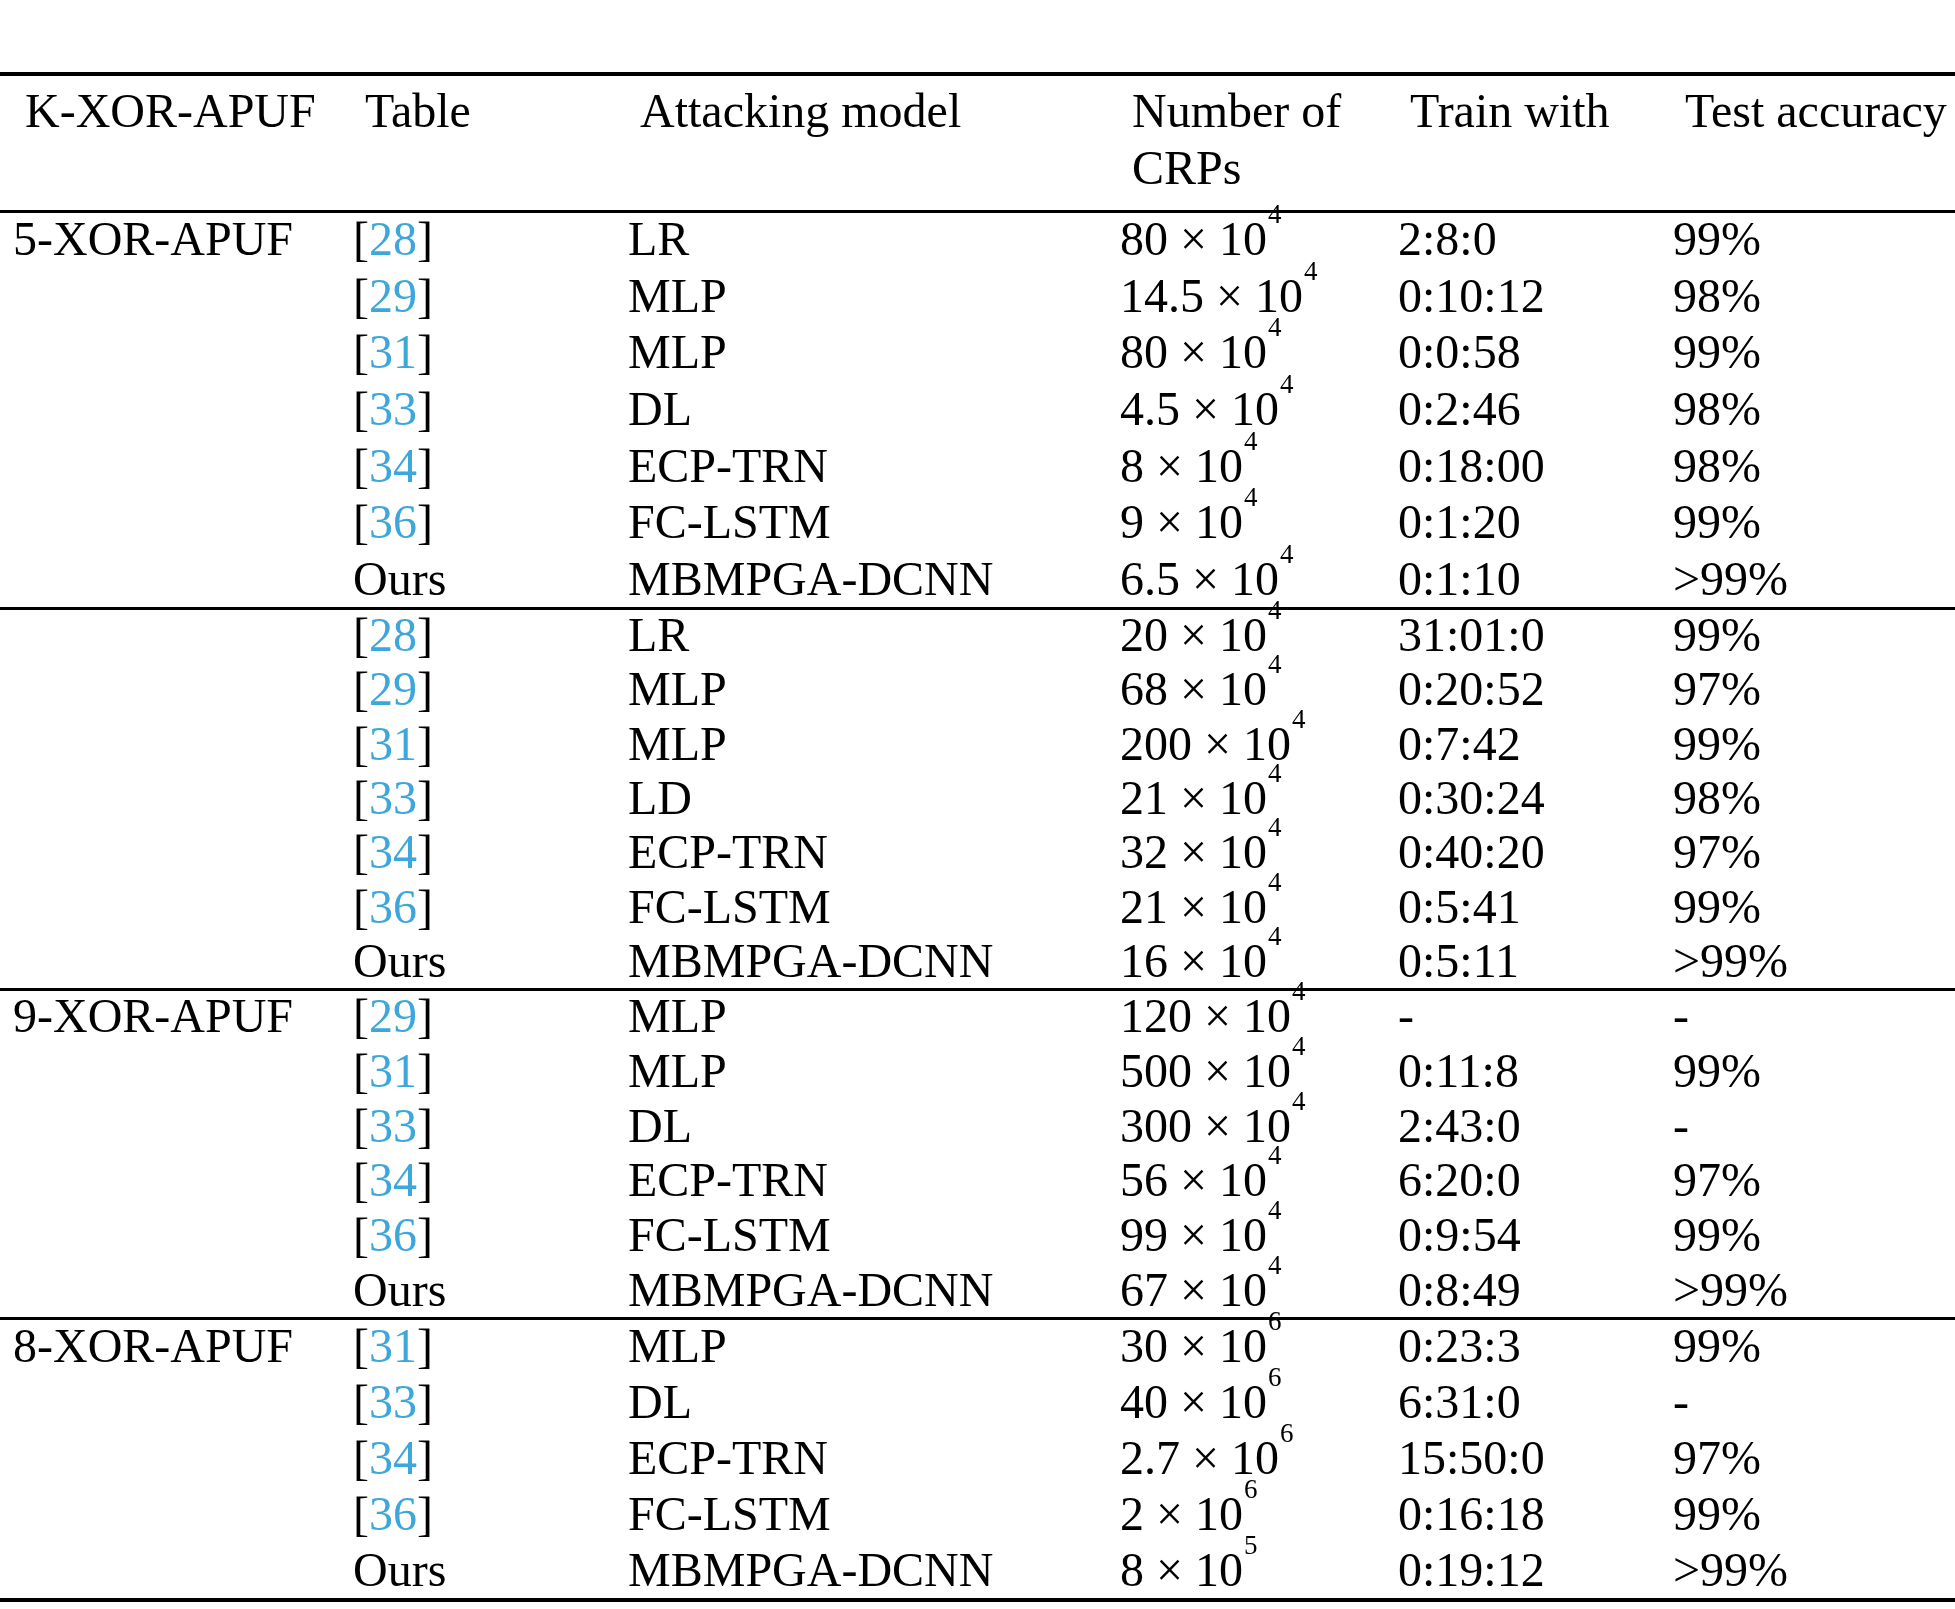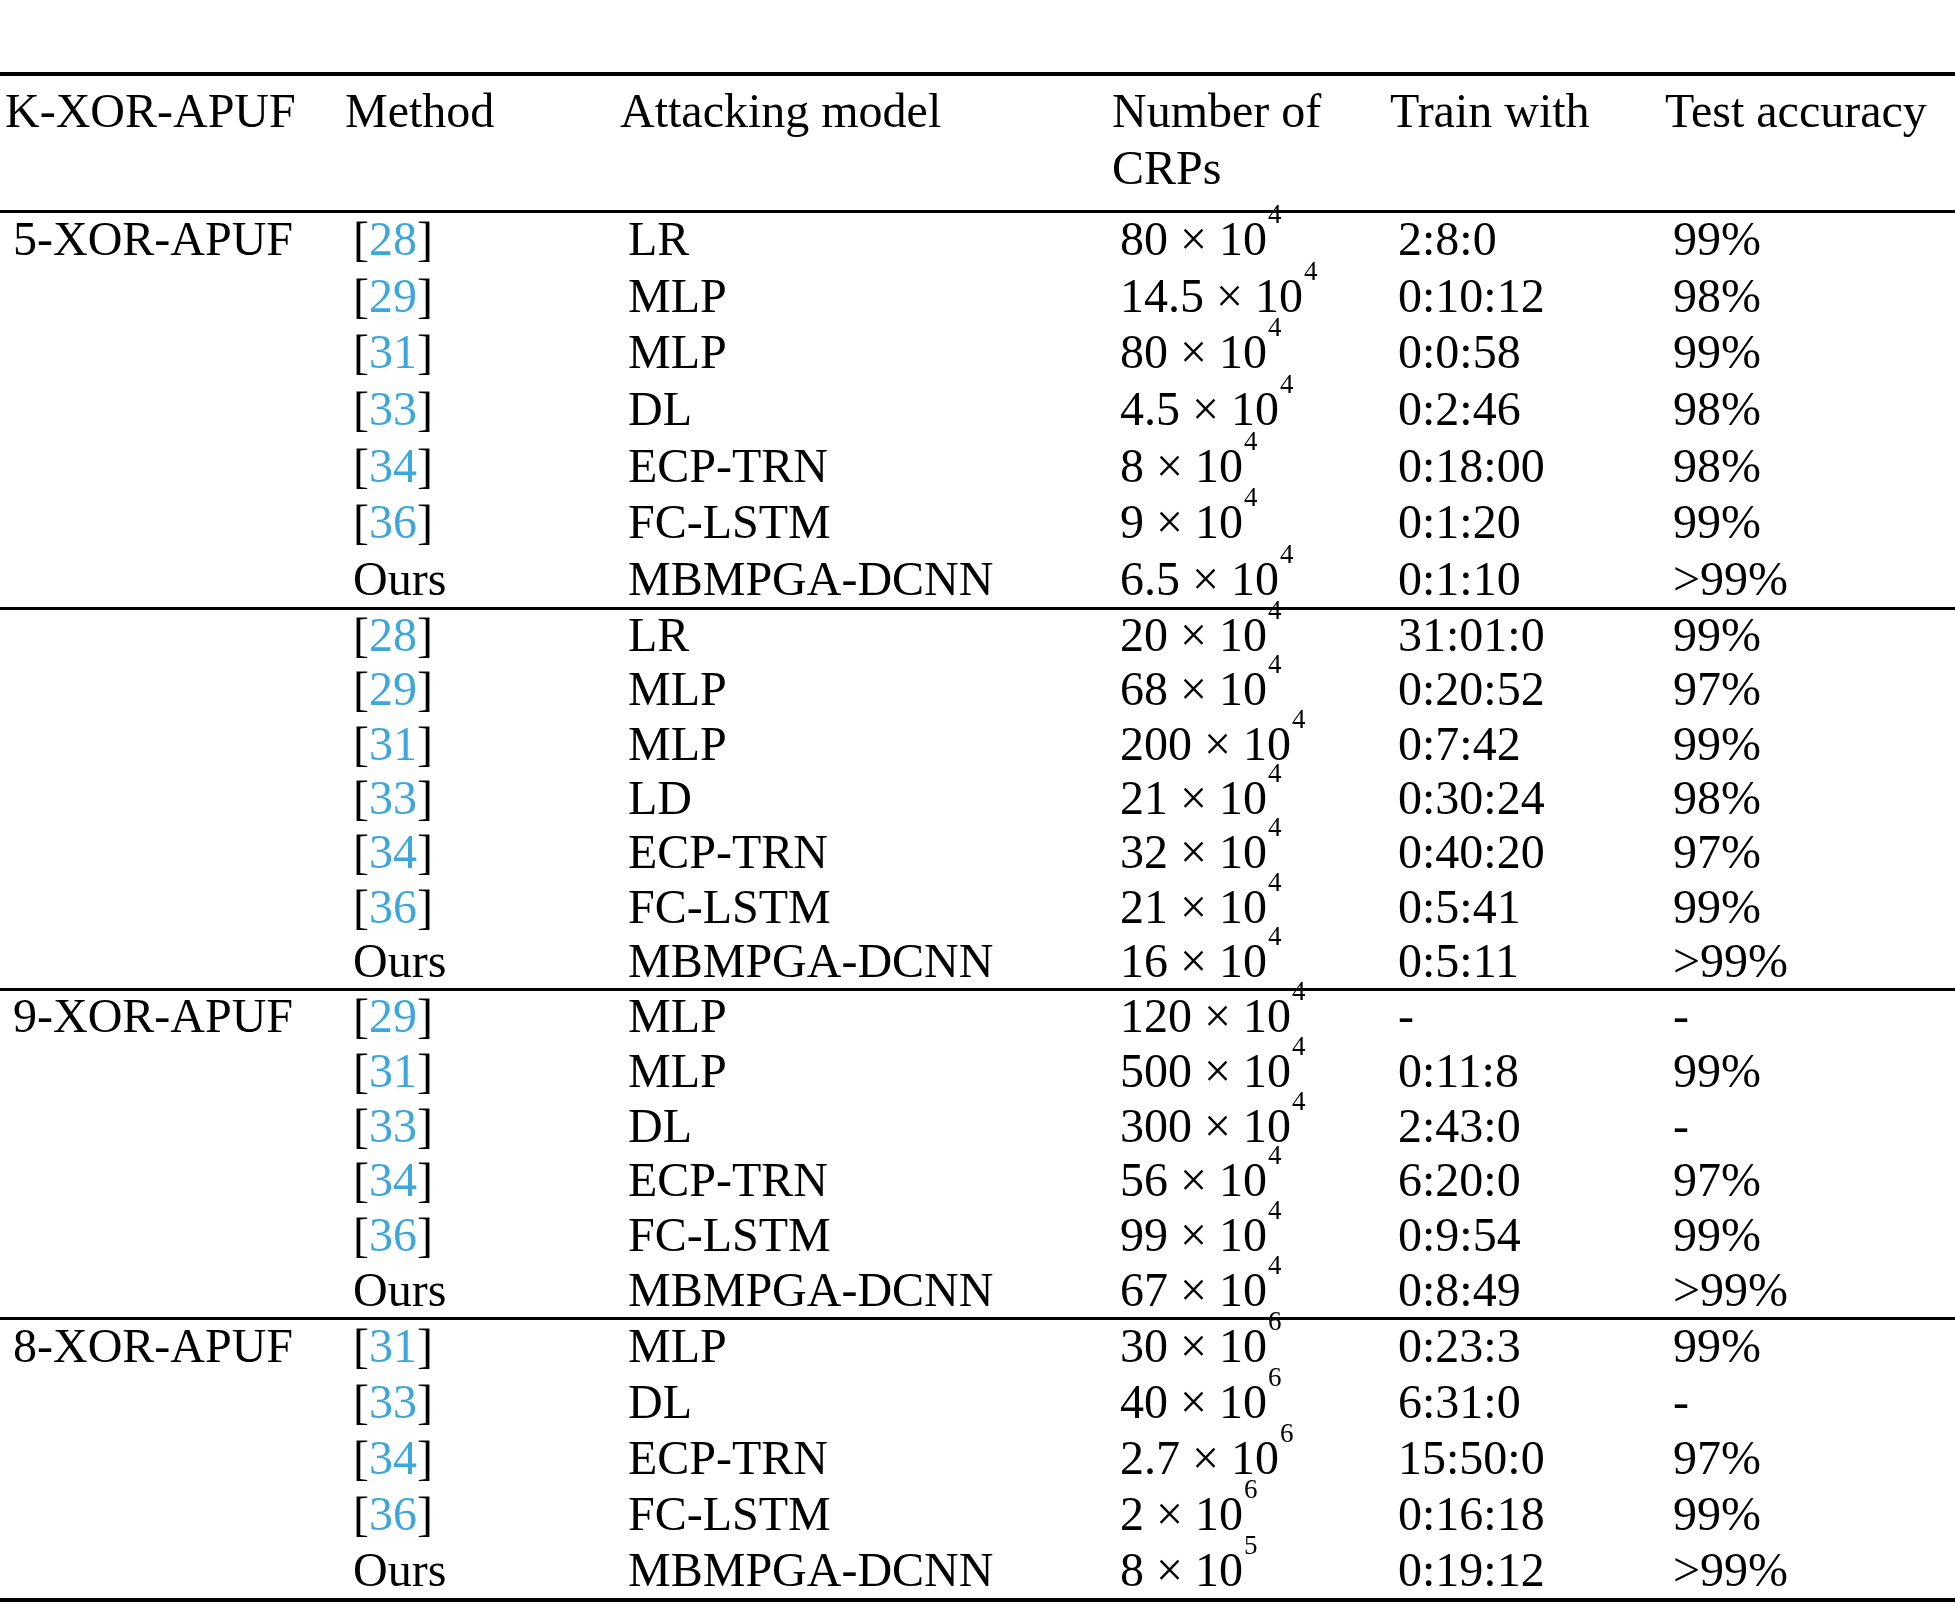--- a/index.html
+++ b/index.html
@@ -29,20 +29,21 @@
     width: 100%;
     background: #000000;
   }
   .rule-thick { height: 4px; }
   .rule-thin  { height: 3px; }
   .hcell {
     position: absolute;
     top: 82px;
     line-height: 57px;
     white-space: nowrap;
+    margin-left: 20px;
   }
   .hc1 { left: 5px; }
   .hc2 { left: 345px; }
   .hc3 { left: 620px; }
   .hc4 { left: 1112px; width: 290px; white-space: normal; }
   .hc5 { left: 1390px; }
   .hc6 { left: 1665px; }
   #table-body { position: absolute; left: 8px; top: 0; width: 100%; height: 100%; }
   .section {
     position: absolute;
@@ -78,21 +79,21 @@
 </head>
 <body>
 
 <div class="page">
 
 
   <div class="rule rule-thick" style="top:72px;"></div>
 
   <div class="header">
     <div class="hcell hc1">K-XOR-APUF</div>
-    <div class="hcell hc2">Method</div>
+    <div class="hcell hc2">Table</div>
     <div class="hcell hc3">Attacking model</div>
     <div class="hcell hc4">Number of CRPs</div>
     <div class="hcell hc5">Train with</div>
     <div class="hcell hc6">Test accuracy</div>
   </div>
 
   <div class="rule rule-thin" style="top:210px;"></div>
   <div class="rule rule-thin" style="top:607px;"></div>
   <div class="rule rule-thin" style="top:988px;"></div>
   <div class="rule rule-thin" style="top:1317px;"></div>

